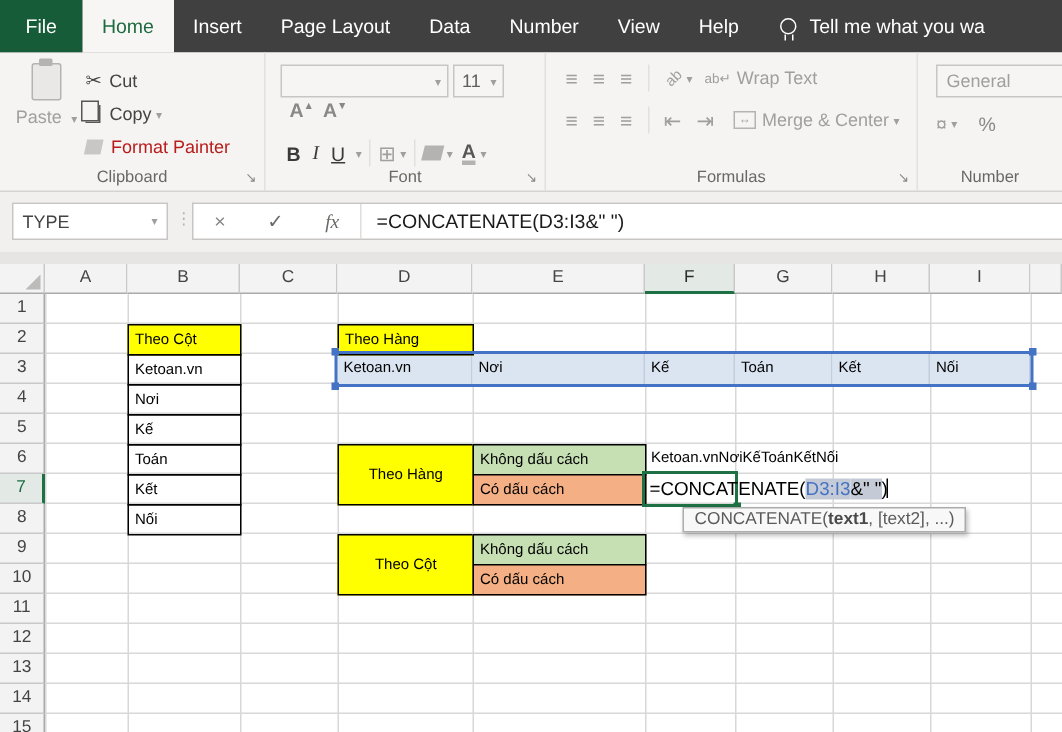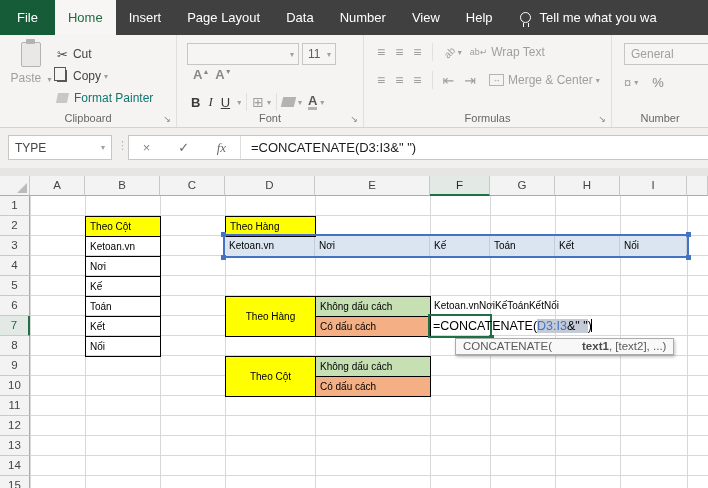--- a/index.html
+++ b/index.html
@@ -13,21 +13,21 @@
   .tab.active { background:#f7f6f5; color:#1e6b41; }
   .tellme { flex:1; display:flex; align-items:center; color:#fff; font-size:13px; overflow:hidden; white-space:nowrap; margin-left:14px; }
   .bulb { width:11px; height:11px; border:1.5px solid #fff; border-radius:50%; position:relative; margin-right:9px; flex:none; }
   .bulb:after { content:""; position:absolute; left:2.5px; top:10px; width:4px; height:4px; border-left:1.5px solid #fff; border-right:1.5px solid #fff; }
 
   
   .ribbon { position:absolute; left:0; top:35px; width:708px; height:93px; background:#f5f4f2; border-bottom:1px solid #d5d3d1; display:flex; }
   .rgroup { position:relative; height:100%; border-right:1px solid #e2e0de; }
   .glabel { position:absolute; bottom:3px; left:0; right:0; text-align:center; font-size:11px; color:#696763; }
   .launcher { position:absolute; bottom:3px; right:5px; font-size:9px; color:#8a8886; }
-  .gray { color:#0f766e; }
+  .gray { color:#b91c1c; }
   .dark { color:#444; }
   .dd { font-size:8px; color:#a19f9d; margin-left:3px; }
   .rowline { display:flex; align-items:center; height:20px; font-size:12px; }
 
   
   .g-clip { width:177px; }
   .paste { position:absolute; left:9px; top:7px; width:44px; height:68px; text-align:center; font-size:12px; color:#a19f9d; }
   .clipic { width:20px; height:25px; margin:0 auto 4px; border:1.5px solid #b5b3b1; border-radius:2px; position:relative; background:#e9e8e6; }
   .clipic:after { content:""; position:absolute; left:4px; top:-4px; width:9px; height:5px; background:#b5b3b1; border-radius:1px; }
   .clipstack { position:absolute; left:57px; top:8px; }
@@ -98,21 +98,21 @@
   .bcell { border:1px solid #000; z-index:3; }
   .ccell { text-align:center; padding-left:0; display:flex; align-items:center; justify-content:center; line-height:normal; }
   .scell { border-right:1px solid #c2cdde; }
   .ocell { overflow:visible; z-index:3; }
   .selbox { position:absolute; border:2px solid; z-index:6; pointer-events:none; }
   .hdl { position:absolute; width:5px; height:5px; }
   .editbox { position:absolute; border:2px solid; z-index:7; pointer-events:none; background:transparent; }
   .ftext { position:absolute; z-index:8; font-size:12.5px; line-height:20px; white-space:nowrap; }
   .caret { display:inline-block; width:1px; height:13px; background:#000; vertical-align:-2px; margin-left:-1px; }
   .ftip { position:absolute; z-index:9; background:#f8f8f8; border:1px solid #ababab; box-shadow:1px 2px 3px rgba(0,0,0,.25); font-size:11.5px; color:#5a5a5a; padding:1px 7px 2px; white-space:nowrap; }
-  .ftip b { color:#4a4a4a;margin-left:30px; }
+  .ftip b { color:#4a4a4a; }
 </style>
 </head>
 <body>
 
 <div class="app">
 
   <div class="tabstrip">
     <div class="tab file">File</div>
     <div id="tabs" style="display:flex">
         <div class="tab active">Home</div>

